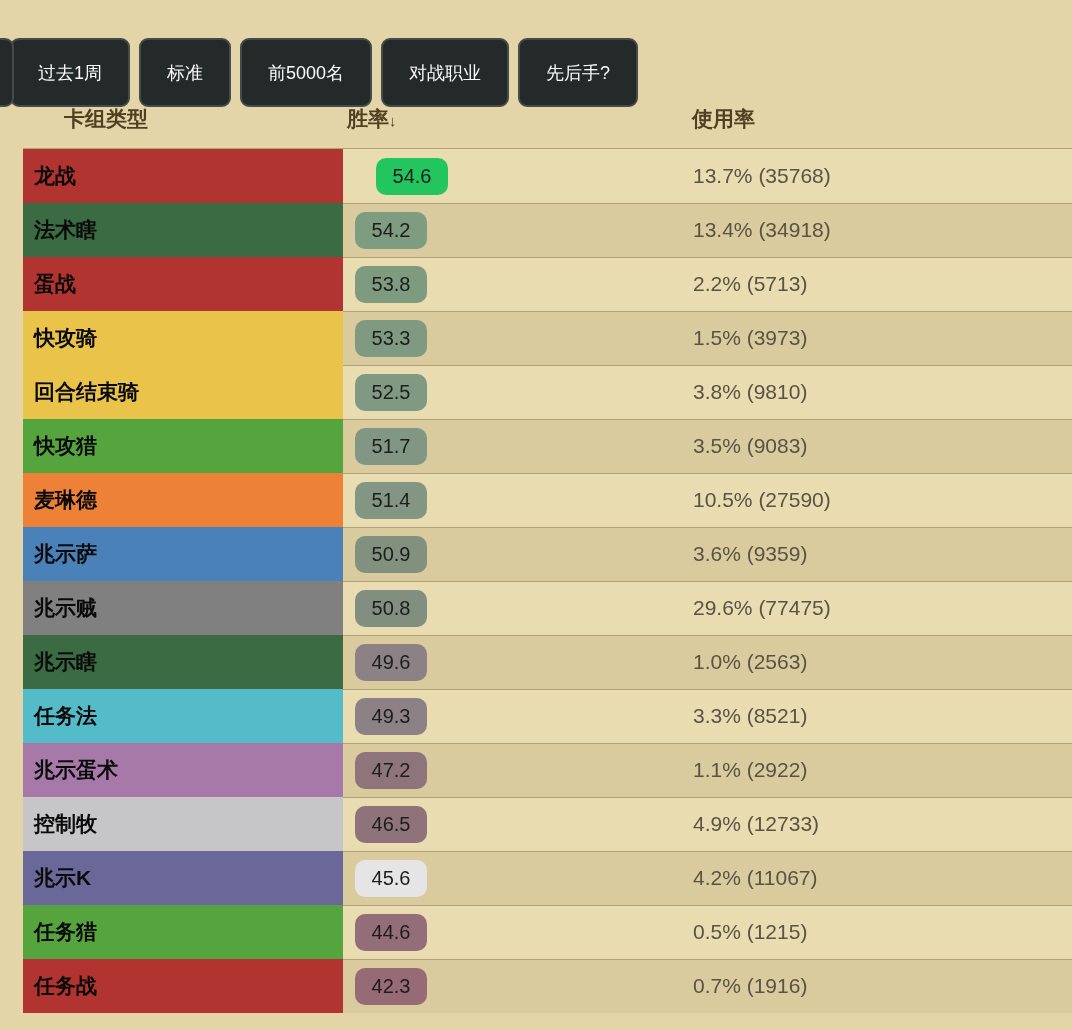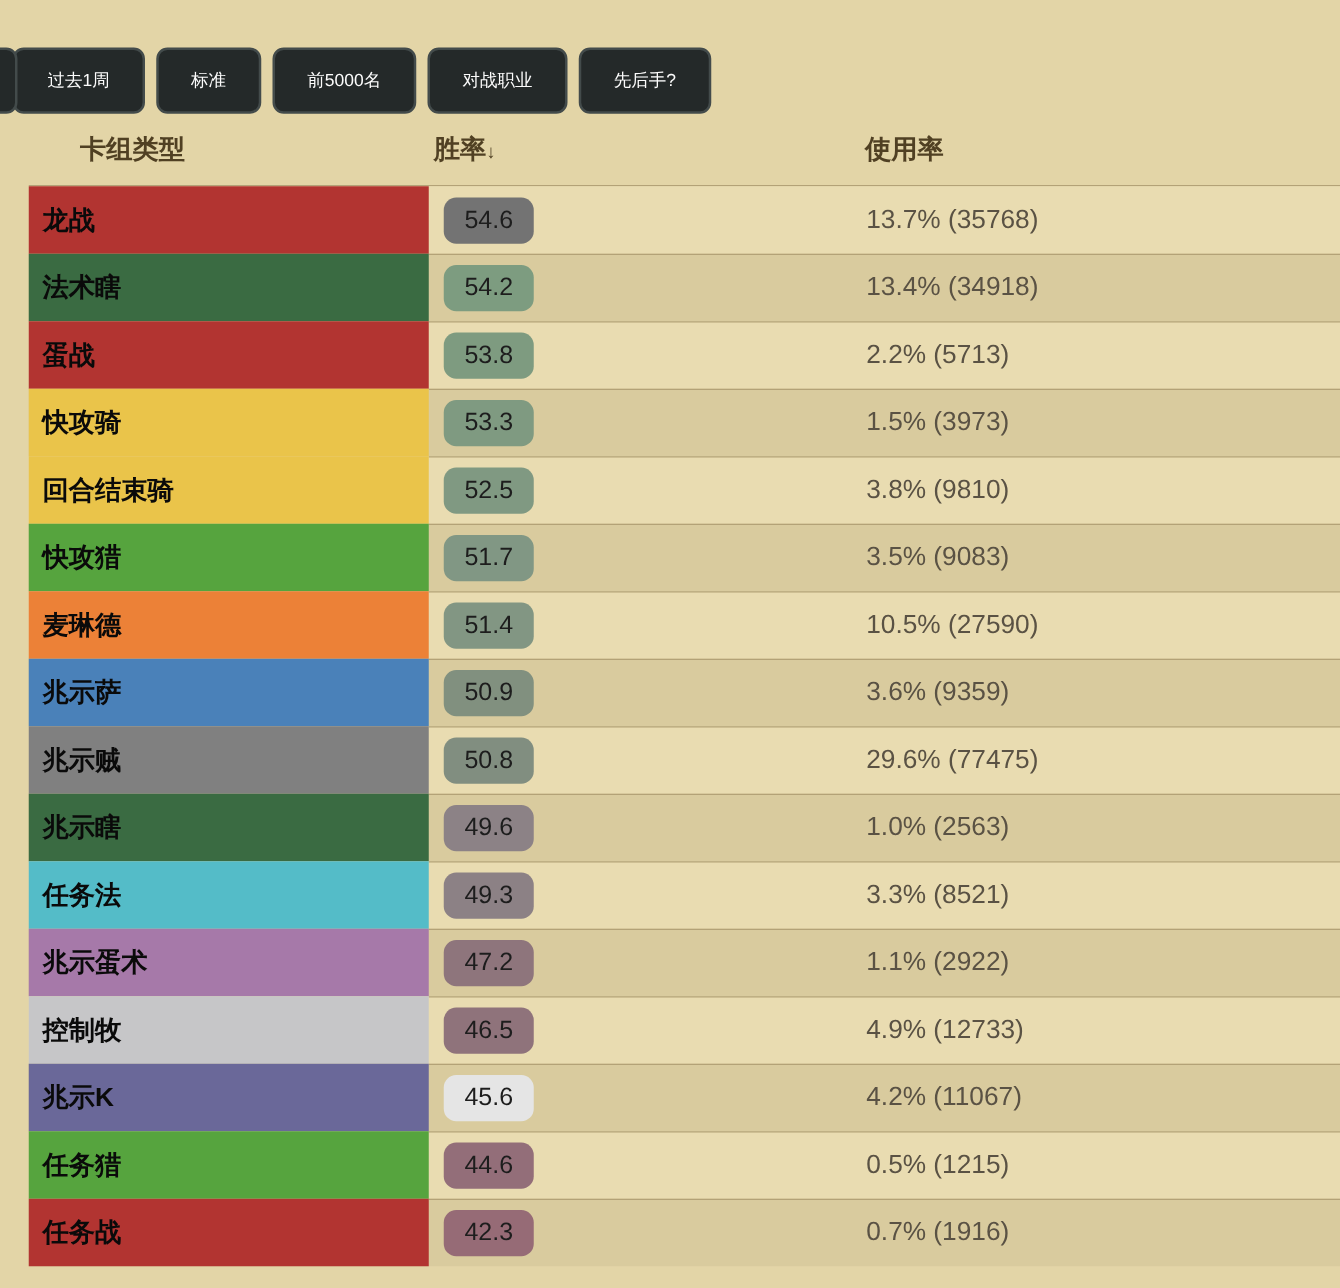--- a/index.html
+++ b/index.html
@@ -10,26 +10,26 @@
     position: relative;
     overflow: hidden;
   }
 
   
   .filter-bar {
     position: absolute; top: 38px; left: 10px;
     display: flex; gap: 9px;
   }
   .filter-btn {
-    height: 53px; padding: 0 26px;
+    height: 69px; padding: 0 26px;
     background: #242929;
     border: 2px solid #434b4b;
     border-radius: 9px;
     color: #fcfcfc;
-    font-size: 14px;
+    font-size: 18px;
     font-family: inherit;
     box-sizing: border-box;
     cursor: pointer;
     white-space: nowrap;
   }
   .filter-btn.clipped {
     position: absolute; left: -48px; top: 0; width: 52px; padding: 0;
   }
 
   
@@ -94,21 +94,21 @@
   <span class="col col-wr"><span>胜率</span><span class="sort-arrow">↓</span></span>
   <span class="col col-usage">使用率</span>
 </div>
 
 <div class="deck-table">
     <div class="row light">
     <div class="deck-cell" style="background: rgb(178, 52, 49);">
       <span class="deck-name">龙战</span>
     </div>
     <div class="wr-cell">
-      <span class="badge" style="background: #737373;">54.6</span>
+      <span class="badge" style="background: #22c55e; margin-left: 21px;">54.6</span>
     </div>
     <span class="usage">13.7% (35768)</span>
   </div>
     <div class="row dark">
     <div class="deck-cell" style="background: rgb(58, 107, 66);">
       <span class="deck-name">法术瞎</span>
     </div>
     <div class="wr-cell">
       <span class="badge" style="background: rgb(125, 156, 128);">54.2</span>
     </div>

